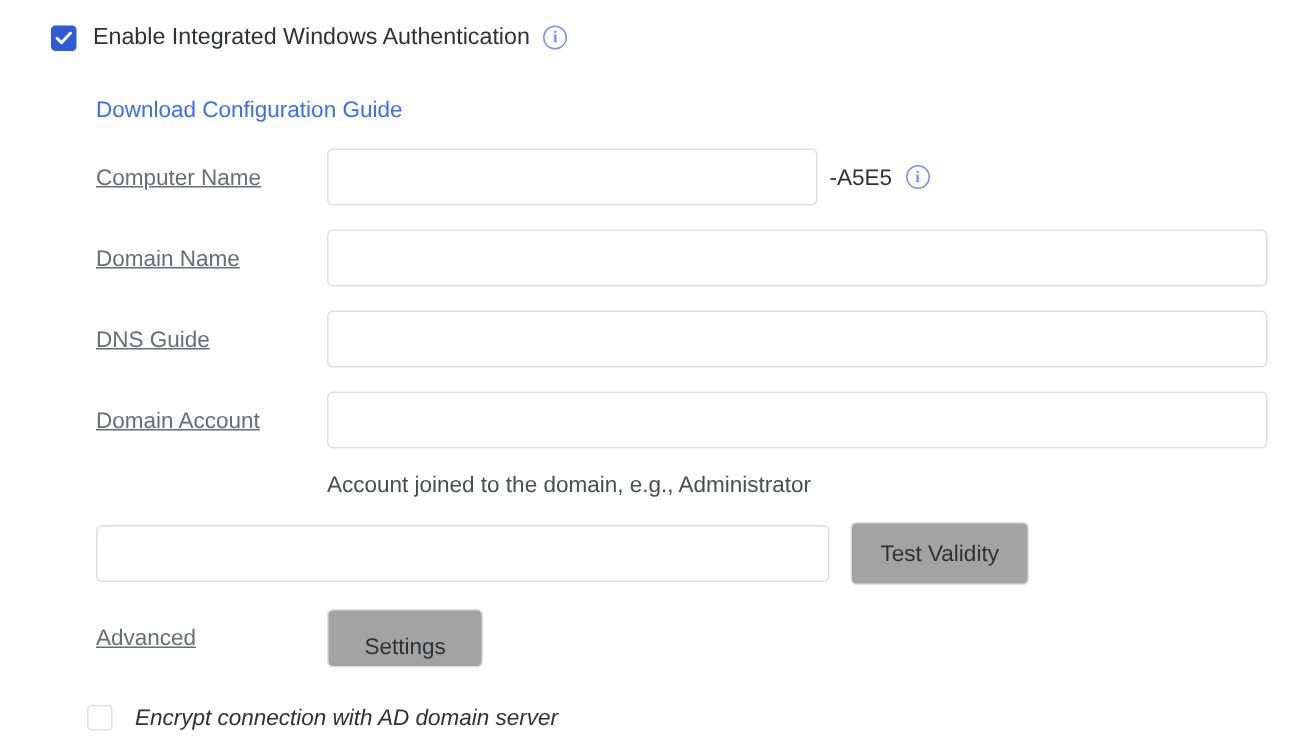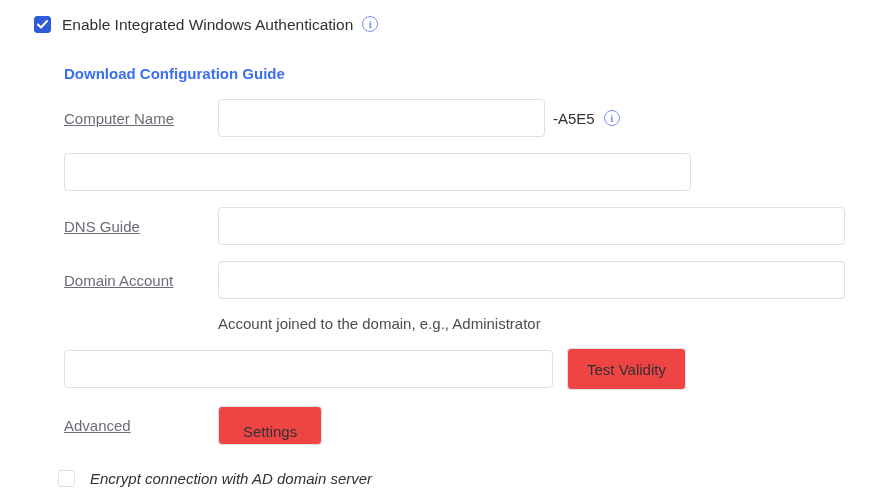--- a/index.html
+++ b/index.html
@@ -10,53 +10,53 @@
     --label-gray:#6a6d75;
     --text-dark:#303133;
     --hint-gray:#4a4d52;
   }
   *{box-sizing:border-box;margin:0;padding:0;}
   html,body{width:874px;height:494px;overflow:hidden;background:#ffffff;
     font-family:"Liberation Sans","DejaVu Sans",sans-serif;}
   .page{position:relative;width:874px;height:494px;}
 
   
-  .enable-row{display:flex;margin:16px 0 0 34px;}
+  .enable-row{display:flex;align-items:center;margin:16px 0 0 34px;}
   .checkbox{width:17px;height:17px;border:1px solid var(--border-gray);
     border-radius:3px;background:#fff;display:inline-flex;align-items:center;
     justify-content:center;flex:0 0 auto;cursor:pointer;}
   .checkbox.checked{background:var(--accent-blue);border-color:var(--accent-blue);}
   .checkbox svg{display:none;}
   .checkbox.checked svg{display:block;}
   .enable-title{margin-left:11px;font-size:15.5px;color:var(--text-dark);}
   .info-icon{width:16px;height:16px;border:1px solid var(--info-blue);
     border-radius:50%;color:var(--info-blue);display:inline-flex;
     align-items:center;justify-content:center;font-size:11px;
     font-family:"Liberation Serif","DejaVu Serif",serif;font-weight:bold;
     margin-left:9px;cursor:pointer;flex:0 0 auto;line-height:1;}
 
   
   .guide-link{display:inline-block;margin:31px 0 0 64px;font-size:15px;
-    color:var(--link-blue);text-decoration:none;cursor:pointer;font-weight:bold;}
+    color:var(--link-blue);text-decoration:none;cursor:pointer;}
 
   
   .form{margin-left:64px;}
   .form-row{display:flex;align-items:center;margin-top:16px;}
   .form-row.first{margin-top:16px;}
   .form-label{width:154px;flex:0 0 auto;font-size:15px;color:var(--label-gray);text-decoration:underline;}
   .text-input{height:38px;border:1px solid var(--border-gray);border-radius:4px;
     background:#fff;font-size:14px;color:var(--text-dark);padding:0 12px;
     outline:none;font-family:inherit;}
   .text-input.w-short{width:327px;}
   .text-input.w-wide{width:627px;}
   .text-input.w-pass{width:489px;}
   .suffix{margin-left:8px;font-size:15px;color:var(--text-dark);}
   .hint-row{margin-top:16px;padding-left:154px;font-size:15px;
     color:var(--hint-gray);}
-  .btn{background:#ef4444;border:1px solid var(--border-gray);border-radius:4px;
+  .btn{background:#a3a3a3;border:1px solid var(--border-gray);border-radius:4px;
     font-size:15px;color:var(--text-dark);cursor:pointer;
     font-family:inherit;}
   .btn-test{height:42px;padding:0 19px;margin-left:14px;}
   .btn-settings{height:39px;padding:16px 24px;}
 
   
   .encrypt-row{display:flex;align-items:center;margin:25px 0 0 58px;}
   .encrypt-label{margin-left:15px;font-size:15px;color:var(--text-dark);font-style:italic;}
 </style>
 </head>
@@ -79,20 +79,21 @@
   <div class="form">
 
     <div class="form-row first">
       <span class="form-label">Computer Name</span>
       <input class="text-input w-short" type="text" placeholder="" style="">
       <span class="suffix">-A5E5</span>
       <span class="info-icon">i</span>
     </div>
 
     <div class="form-row">
+      <span class="form-label">Domain Name</span>
       <input class="text-input w-wide" type="text" placeholder="" style="">
     </div>
 
     <div class="form-row">
       <span class="form-label">DNS Guide</span>
       <input class="text-input w-wide" type="text" placeholder="" style="">
     </div>
 
     <div class="form-row">
       <span class="form-label">Domain Account</span>

